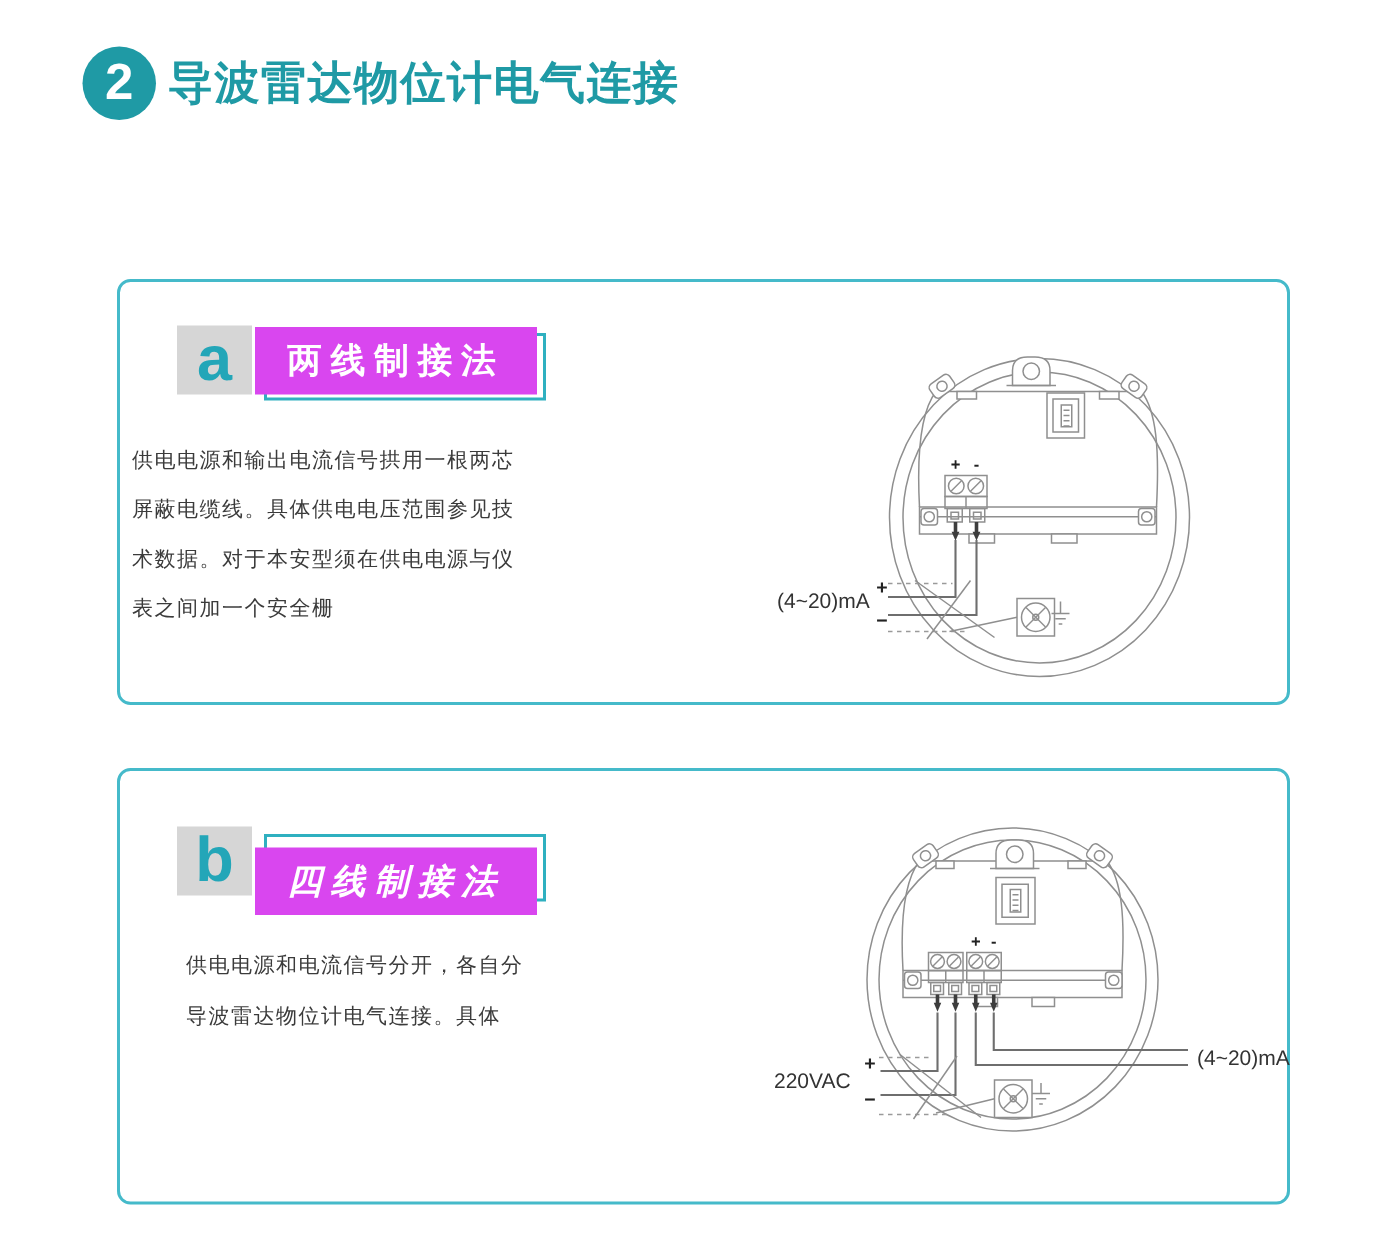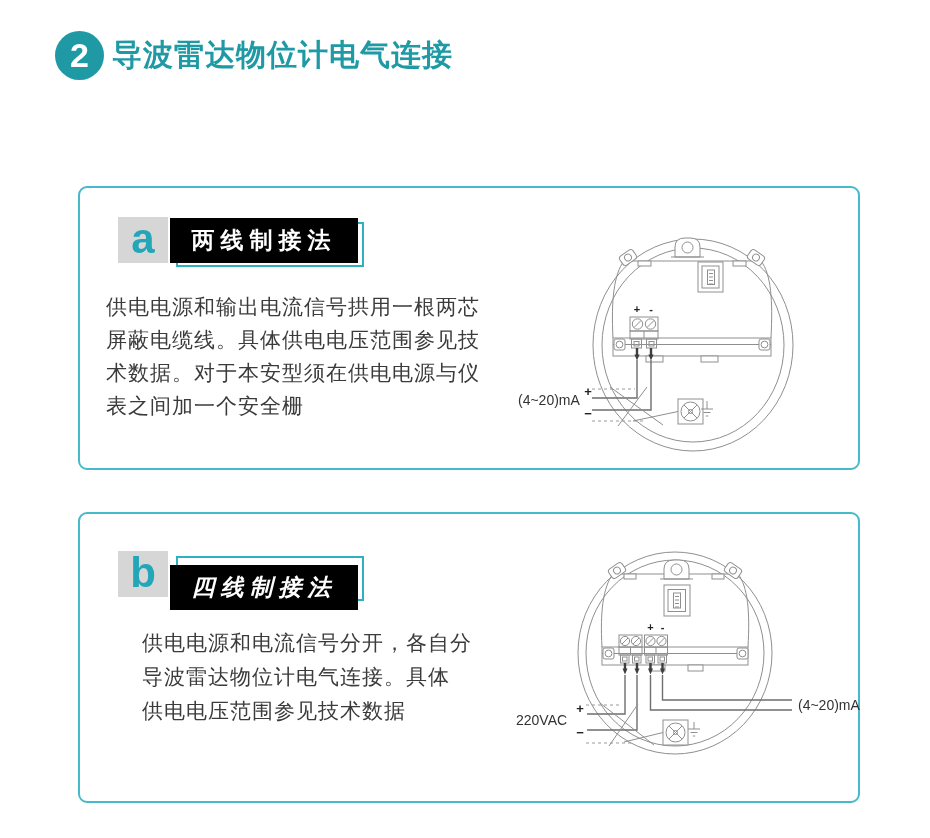--- a/index.html
+++ b/index.html
@@ -15,31 +15,31 @@
 
   
   .card { position:absolute; left:78px; width:782px; background:#fff;
           border:2px solid #45BACA; border-radius:9px; }
   .card-a { top:186px; height:284px; }
   .card-b { top:512px; height:291px; }
 
   .chip { position:absolute; left:38px; width:50px; height:46px; background:#D6D6D6;
           color:#23A6B8; font-size:42px; font-weight:bold; text-align:center; line-height:44px; }
   .label-shadow { position:absolute; border:2px solid #2FB0C0; width:188px; height:45px; }
-  .label-box { position:absolute; width:188px; height:45px; background:#000000; color:#fff;
+  .label-box { position:absolute; width:188px; height:45px; background:#d946ef; color:#fff;
                font-size:23px; font-weight:bold; letter-spacing:6px;
                display:flex; align-items:center; justify-content:center; }
   .card-a .chip { top:29px; }
   .card-a .label-shadow { left:96px; top:34px; }
   .card-a .label-box { left:90px; top:30px; }
   .card-b .chip { top:37px; }
   .card-b .label-shadow { left:96px; top:42px; }
   .card-b .label-box { left:90px; top:51px;font-style:italic; }
 
-  .para { position:absolute; left:26px; color:#3B3B3B; font-size:21px;
+  .para { position:absolute; left:8px; color:#3B3B3B; font-size:14px;
           letter-spacing:1px; line-height:33px; }
   .card-a .para { top:102px; }
   .card-b .para { top:112px; line-height:34px;margin-left:36px; }
 
   .diagram { position:absolute; }
   .card-a .diagram { left:420px; top:2px; }
   .card-b .diagram { left:412px; top:3px; }
 
   svg text { font-family:"Liberation Sans","DejaVu Sans",sans-serif; }
   .dline  { stroke:#8F8F8F; stroke-width:1; fill:none; }
@@ -168,21 +168,20 @@
     </svg>
   </div>
 
   <div class="card card-b">
     <div class="chip">b</div>
     <div class="label-shadow"></div>
     <div class="label-box">四线制接法</div>
     <div class="para">
       <div>供电电源和电流信号分开，各自分</div>
       <div>导波雷达物位计电气连接。具体</div>
-      <div>供电电压范围参见技术数据</div>
     </div>
 
     <svg class="diagram" width="430" height="285" viewBox="0 0 430 285">
 
       <g>
         <ellipse class="dline" cx="183" cy="136" rx="97" ry="101"></ellipse>
         <ellipse class="dline" cx="183" cy="136" rx="89" ry="93"></ellipse>
       </g>
 
       <g>

